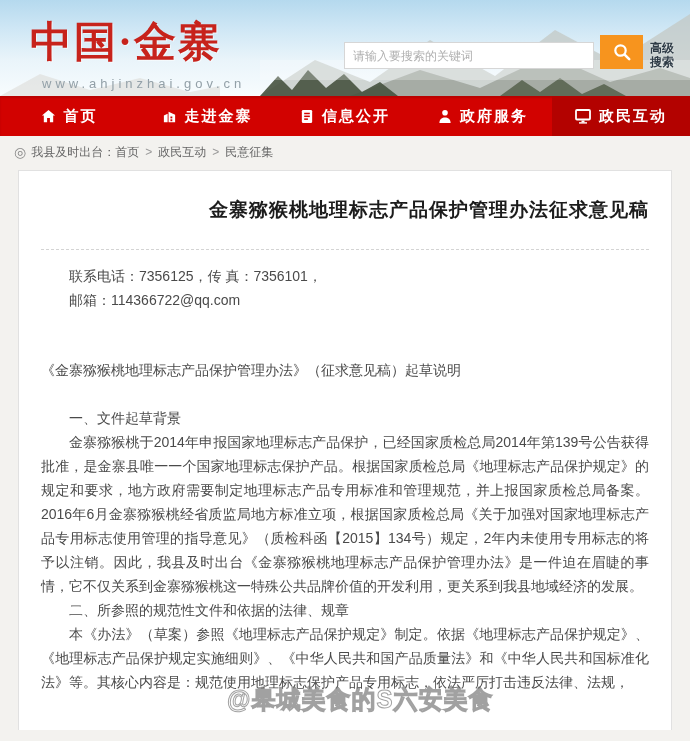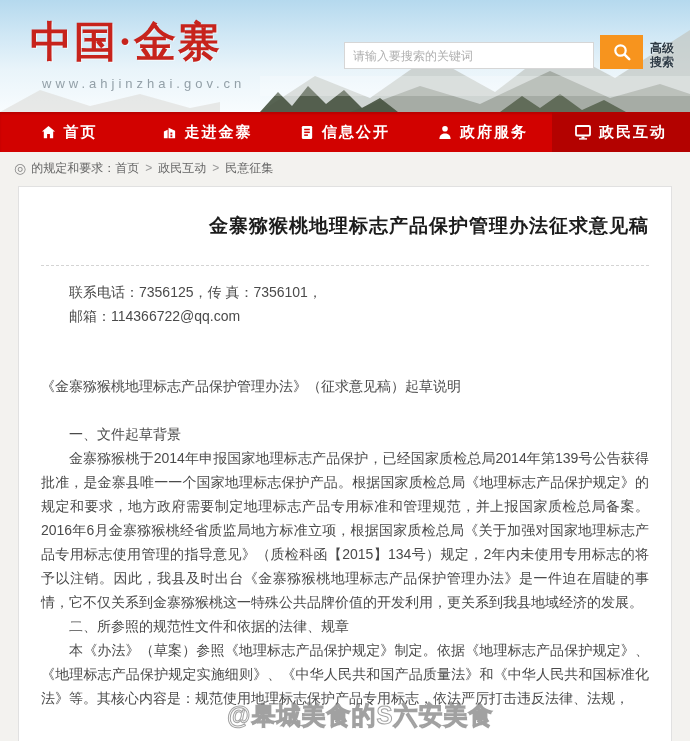--- a/index.html
+++ b/index.html
@@ -5,21 +5,21 @@
   * { margin:0; padding:0; box-sizing:border-box; }
   html,body { width:690px; }
   body {
     font-family:"Liberation Sans","DejaVu Sans",sans-serif;
     background:#f3f2ef;
     width:690px; height:741px; overflow:hidden; position:relative;
   }
 
   
   .site-header {
-    position:relative; height:112px;
+    position:relative; height:96px;
     background:linear-gradient(180deg,#aft 0%);
     background:linear-gradient(180deg,#b5d9ee 0%,#cfe7f5 30%,#e9f4fa 62%,#f8fcfe 100%);
     overflow:hidden;
   }
   .mountains { position:absolute; right:0; bottom:0; width:430px; height:96px; }
   .mountains-left { position:absolute; left:0; bottom:0; width:220px; height:40px; opacity:.5; }
   .logo-block { position:absolute; left:30px; top:14px; cursor:pointer; }
   .logo-title {
     font-family:"Liberation Serif","DejaVu Serif",serif;
     font-weight:bold; font-size:42px; color:#c7231c; letter-spacing:2px;
@@ -166,21 +166,21 @@
           <rect x="6.5" y="11.5" width="3" height="2" fill="#fff"></rect>
           <rect x="4" y="13.2" width="8" height="1.4" fill="#fff"></rect>
         </svg>
     </span>
     <span>政民互动</span>
   </div>
 </div>
 
 <div class="crumb-bar">
   <span class="crumb-ico">◎</span>
-  <span>的规定和要求：</span>
+  <span>我县及时出台：</span>
   <span class="crumb-link">首页</span>
   <span class="crumb-sep">&gt;</span>
   <span class="crumb-link">政民互动</span>
   <span class="crumb-sep">&gt;</span>
   <span class="crumb-link">民意征集</span>
 </div>
 
 <div class="content-card">
   <h1 class="article-title">金寨猕猴桃地理标志产品保护管理办法征求意见稿</h1>
   <hr class="title-sep">

